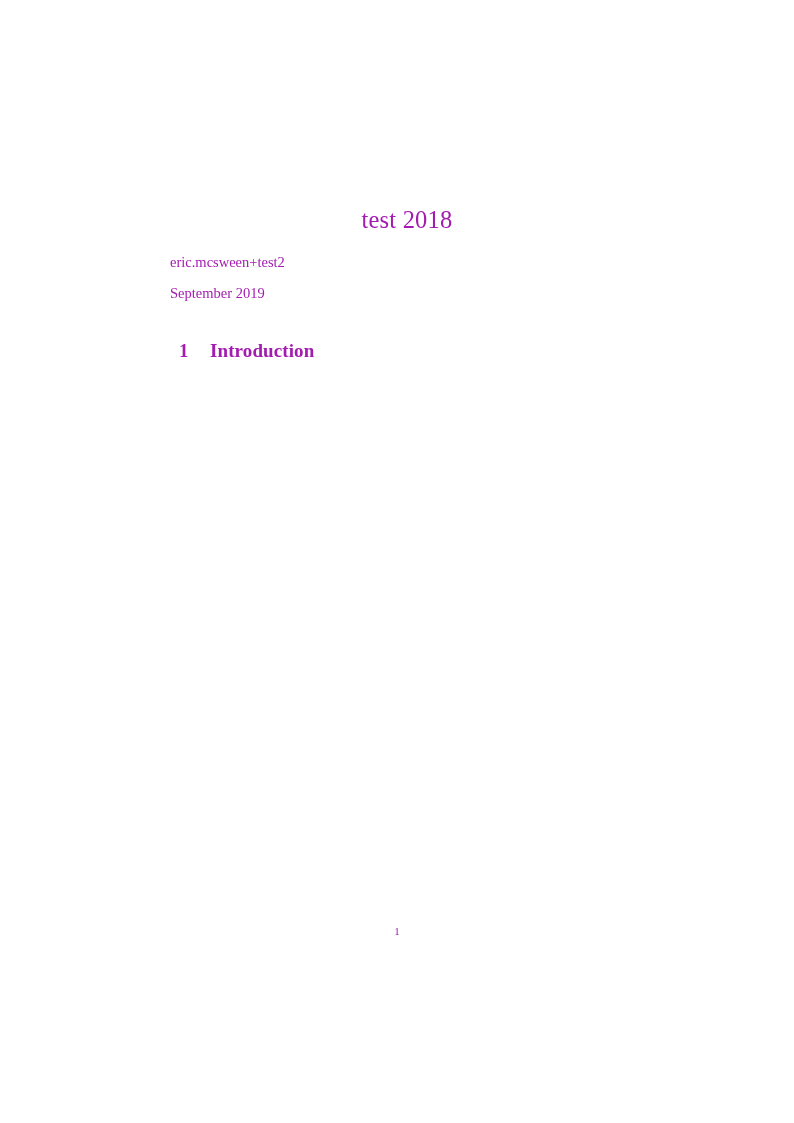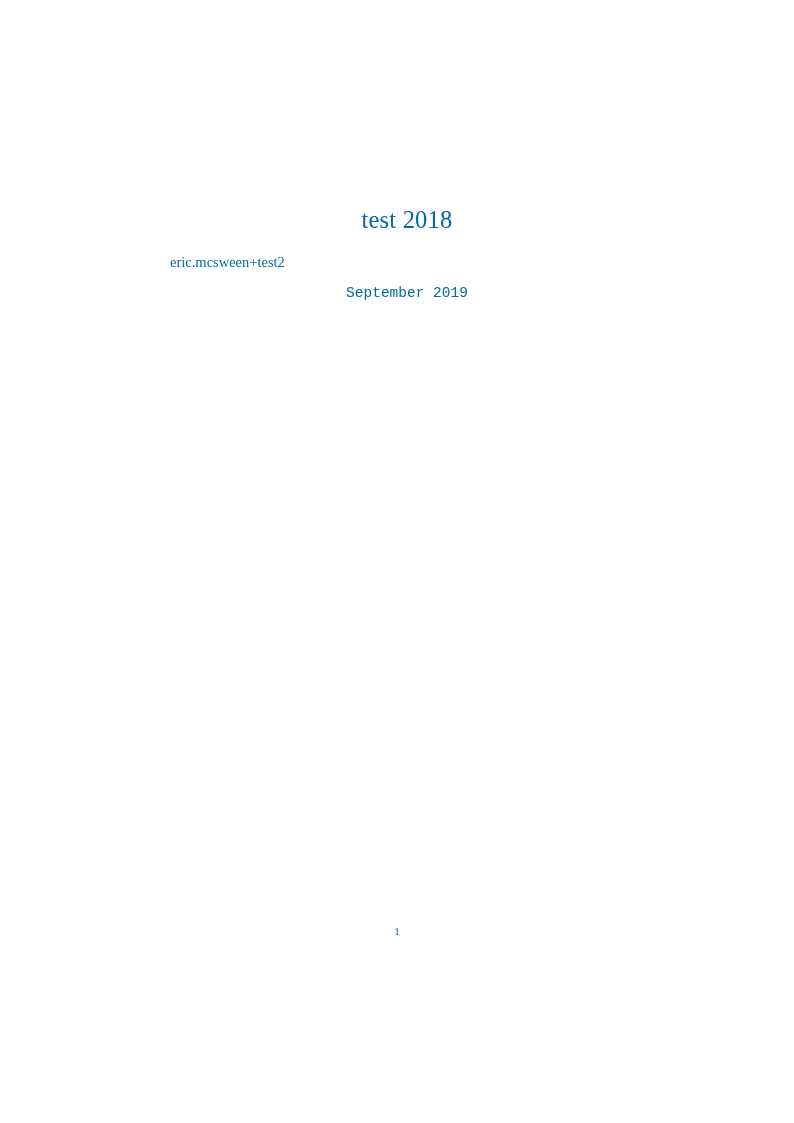--- a/index.html
+++ b/index.html
@@ -8,21 +8,21 @@
     background: #ffffff;
   }
   .page {
     position: relative;
     width: 794px;
     height: 1123px;
     background: #ffffff;
     margin: 0 auto;
     overflow: hidden;
     font-family: "Liberation Serif", "DejaVu Serif", serif;
-    color: #0369a1;
+    color: #a21caf;
   }
   .content {
     position: absolute;
     left: 170px;
     top: 0;
     width: 474px;
   }
   .doc-title {
     margin-top: 205px;
     text-align: center;
@@ -32,24 +32,23 @@
     letter-spacing: 0.2px;
   }
   .doc-author {
     margin-top: 20px;
     text-align: left;
     font-size: 14.5px;
     line-height: 1.2;
   }
   .doc-date {
     margin-top: 13px;
-    text-align: center;
+    text-align: left;
     font-size: 14.5px;
     line-height: 1.2;
-    font-family: Liberation Mono, monospace;
   }
   .section-heading {
     margin-top: 38px;
     margin-left: 9px;
     font-size: 19px;
     font-weight: bold;
     letter-spacing: 0.1px;
   }
   .section-number {
     display: inline-block;
@@ -73,20 +72,23 @@
 <div class="page">
 
   <div class="content">
 
     <h1 class="doc-title">test 2018</h1>
 
     <div class="doc-author">eric.mcsween+test2</div>
 
     <div class="doc-date">September 2019</div>
 
+    <h2 class="section-heading">
+      <span class="section-number">1</span><span class="section-title">Introduction</span>
+    </h2>
 
     <div class="section-body"></div>
 
   </div>
 
   <div class="page-number">1</div>
 
 </div>
 
 </body></html>

